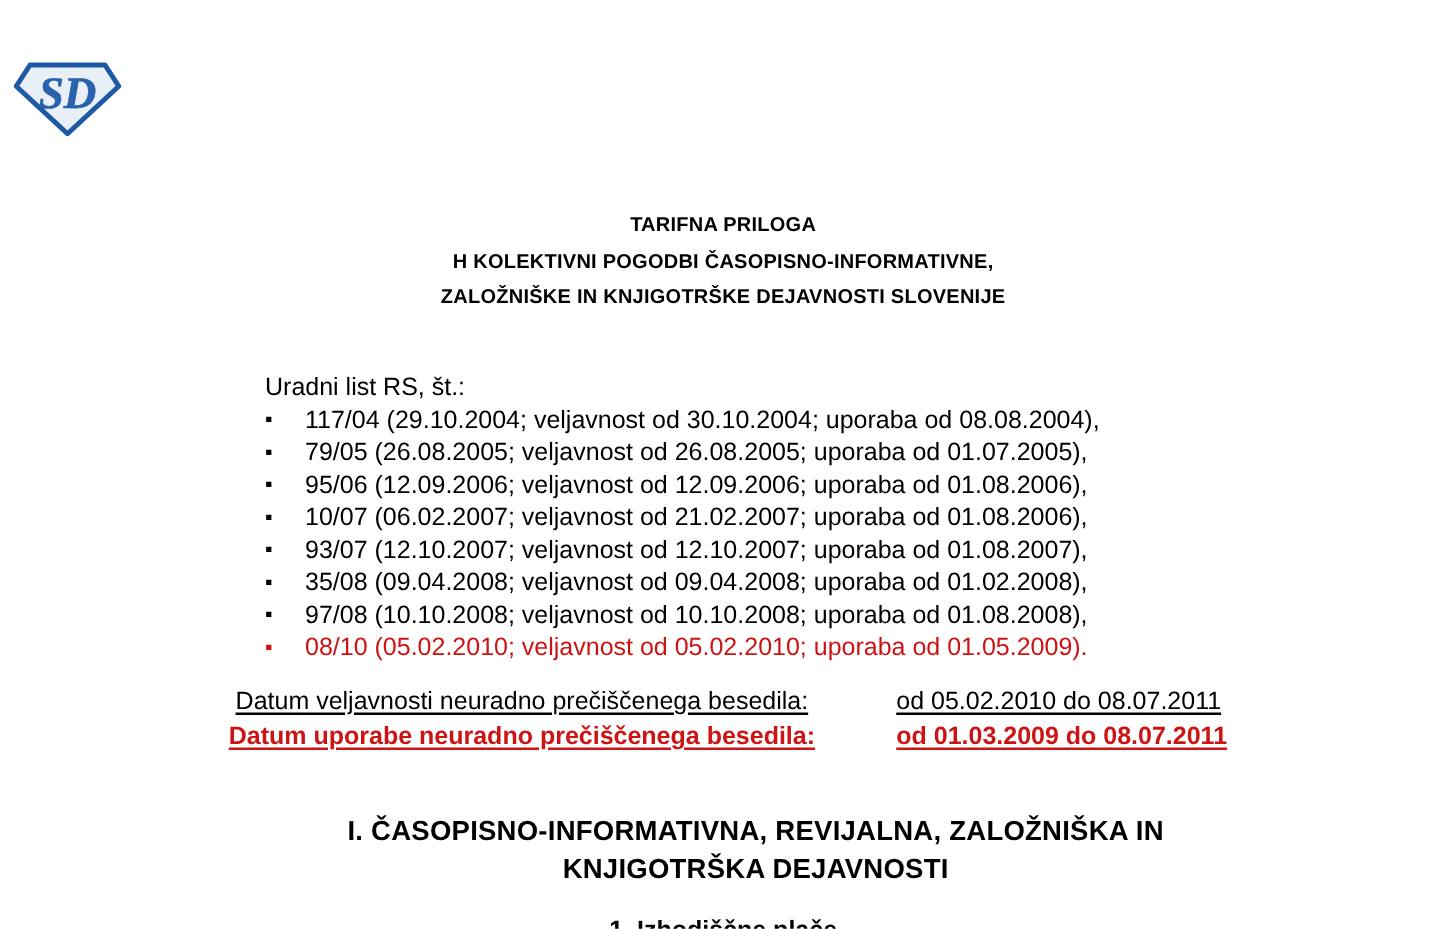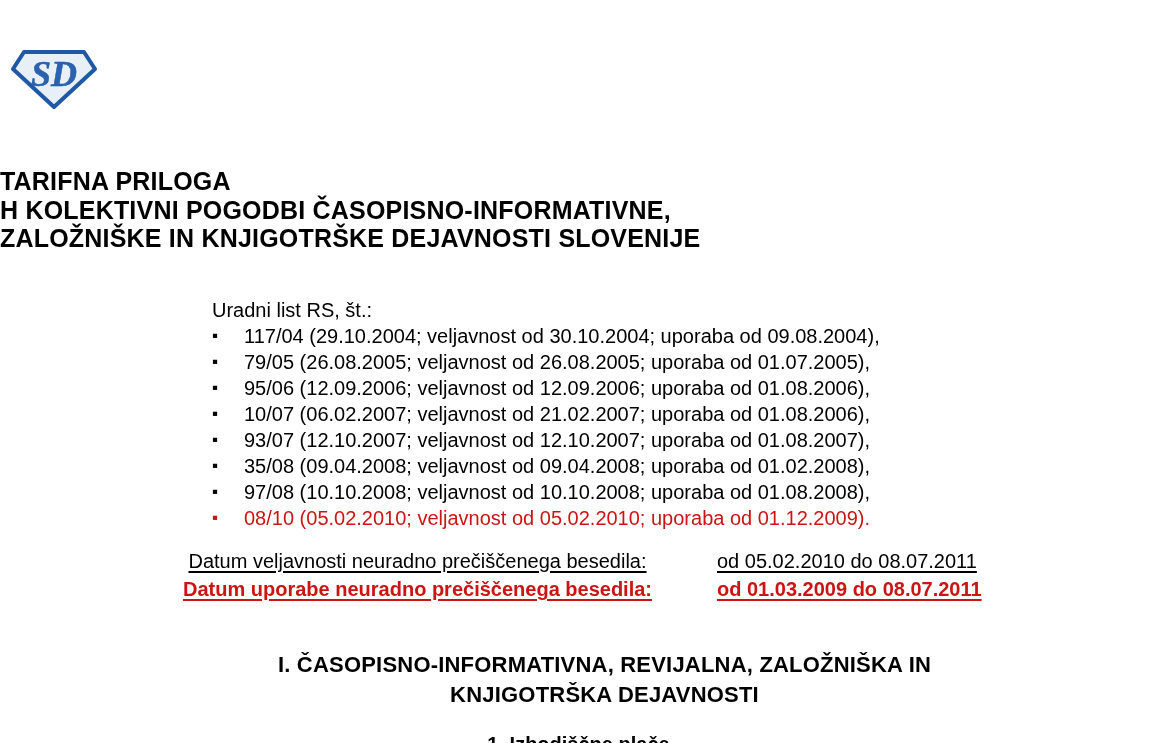--- a/index.html
+++ b/index.html
@@ -22,23 +22,23 @@
     height: 64px;
     text-align: center;
   }
 
   
   .title {
     position: absolute;
     top: 167px;
     left: 0;
     width: 100%;
-    text-align: left;
+    text-align: center;
     font-weight: bold;
-    font-size: 25px;
+    font-size: 16px;
     line-height: 28.5px;
     letter-spacing: 0.2px;
   }
 
   
   .gazette {
     position: absolute;
     left: 175px;
     top: 297px;
     font-size: 20px;
@@ -113,21 +113,21 @@
     <div>TARIFNA PRILOGA</div>
     <div>H KOLEKTIVNI POGODBI ČASOPISNO-INFORMATIVNE,</div>
     <div>ZALOŽNIŠKE IN KNJIGOTRŠKE DEJAVNOSTI SLOVENIJE</div>
   </div>
 
   <div class="gazette">
     <div>Uradni list RS, št.:</div>
 
     <div class="g-item">
       <span class="g-bullet">▪</span>
-      <span>117/04 (29.10.2004; veljavnost od 30.10.2004; uporaba od 09.08.2004),</span>
+      <span>117/04 (29.10.2004; veljavnost od 30.10.2004; uporaba od 08.08.2004),</span>
     </div>
     <div class="g-item">
       <span class="g-bullet">▪</span>
       <span>79/05 (26.08.2005; veljavnost od 26.08.2005; uporaba od 01.07.2005),</span>
     </div>
     <div class="g-item">
       <span class="g-bullet">▪</span>
       <span>95/06 (12.09.2006; veljavnost od 12.09.2006; uporaba od 01.08.2006),</span>
     </div>
     <div class="g-item">
@@ -141,21 +141,21 @@
     <div class="g-item">
       <span class="g-bullet">▪</span>
       <span>35/08 (09.04.2008; veljavnost od 09.04.2008; uporaba od 01.02.2008),</span>
     </div>
     <div class="g-item">
       <span class="g-bullet">▪</span>
       <span>97/08 (10.10.2008; veljavnost od 10.10.2008; uporaba od 01.08.2008),</span>
     </div>
     <div class="g-item red">
       <span class="g-bullet">▪</span>
-      <span>08/10 (05.02.2010; veljavnost od 05.02.2010; uporaba od 01.12.2009).</span>
+      <span>08/10 (05.02.2010; veljavnost od 05.02.2010; uporaba od 01.05.2009).</span>
     </div>
   </div>
 
   <div class="validity">
     <div class="v-row">
       <span class="v-label">Datum veljavnosti neuradno prečiščenega besedila:</span>
       <span class="v-value">od 05.02.2010 do 08.07.2011</span>
     </div>
     <div class="v-row red">
       <span class="v-label">Datum uporabe neuradno prečiščenega besedila:</span>

